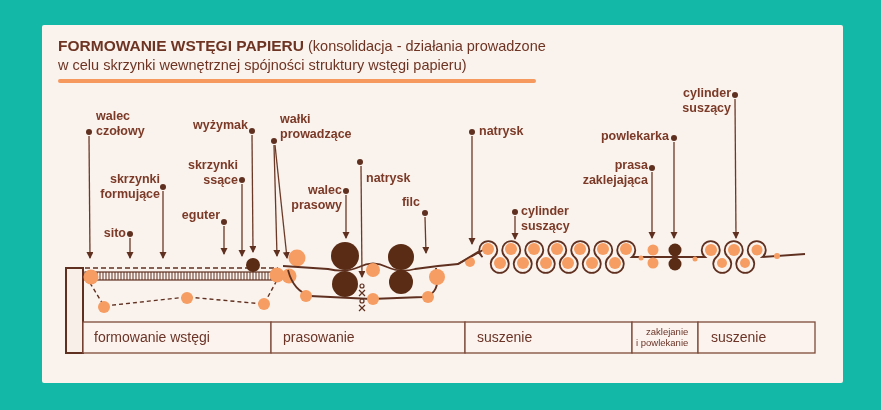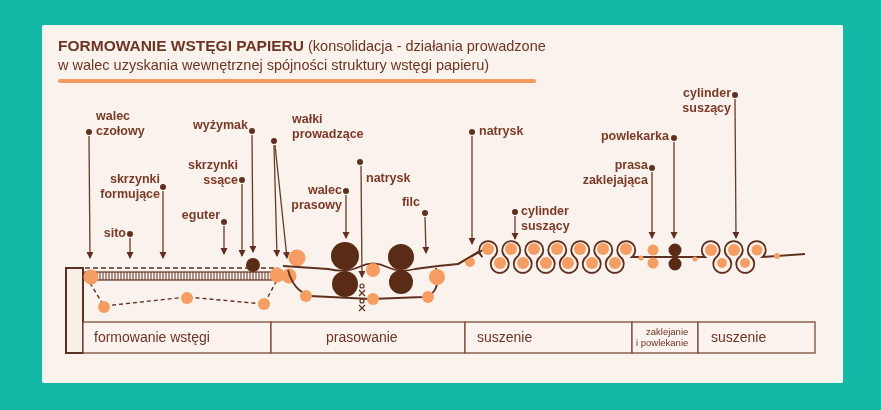--- a/index.html
+++ b/index.html
@@ -16,21 +16,21 @@
   .band-lbl.small{font-size:9.5px;line-height:10.5px;white-space:pre-line;}
 </style>
 </head>
 <body>
 
 <div class="page">
   <div class="panel"></div>
 
   <div class="title-block">
     <span class="title-bold">FORMOWANIE WSTĘGI PAPIERU</span><span> (konsolidacja - działania prowadzone</span>
-    <div>w walec uzyskania wewnętrznej spójności struktury wstęgi papieru)</div>
+    <div>w celu skrzynki wewnętrznej spójności struktury wstęgi papieru)</div>
   </div>
   <div class="title-underline"></div>
 
   <svg class="diagram" width="881" height="410" viewBox="0 0 881 410">
     <defs>
       <marker id="arrow" markerUnits="userSpaceOnUse" markerWidth="9" markerHeight="9" refX="6" refY="3.5" orient="auto">
         <path d="M0,0 L7,3.5 L0,7 Z" fill="#5f3020"></path>
       </marker>
       <pattern id="hatch" width="3" height="8" patternUnits="userSpaceOnUse">
         <line x1="1" y1="0" x2="1" y2="8" stroke="#5f3020" stroke-width="1"></line>
@@ -172,34 +172,34 @@
 
   <div class="lbl" style="left:96px;top:109px;">walec
 czołowy</div>
   <div class="lbl r" style="right:721px;top:172px;">skrzynki
 formujące</div>
   <div class="lbl r" style="right:755px;top:226px;">sito</div>
   <div class="lbl r" style="right:633px;top:118px;">wyżymak</div>
   <div class="lbl r" style="right:643px;top:158px;">skrzynki
 ssące</div>
   <div class="lbl r" style="right:661px;top:208px;">eguter</div>
-  <div class="lbl" style="left:280px;top:112px;margin-left:12px;">wałki
+  <div class="lbl" style="left:280px;top:112px;">wałki
 prowadzące</div>
   <div class="lbl" style="left:366px;top:154px;margin-top:17px;">natrysk</div>
   <div class="lbl r" style="right:539px;top:183px;">walec
 prasowy</div>
   <div class="lbl r" style="right:461px;top:195px;text-align:right;">filc</div>
   <div class="lbl" style="left:479px;top:124px;">natrysk</div>
   <div class="lbl" style="left:521px;top:204px;">cylinder
 suszący</div>
   <div class="lbl r" style="right:212px;top:129px;">powlekarka</div>
   <div class="lbl r" style="right:233px;top:158px;">prasa
 zaklejająca</div>
   <div class="lbl r" style="right:150px;top:86px;">cylinder
 suszący</div>
 
   <div class="band-lbl" style="left:94px;top:329px;">formowanie wstęgi</div>
-  <div class="band-lbl" style="left:283px;top:329px;margin-left:43px;">prasowanie</div>
+  <div class="band-lbl" style="left:283px;top:329px;">prasowanie</div>
   <div class="band-lbl" style="left:477px;top:329px;">suszenie</div>
   <div class="band-lbl small" style="left:636px;top:327px;text-align:right;">zaklejanie
 i powlekanie</div>
   <div class="band-lbl" style="left:711px;top:329px;">suszenie</div>
 </div>
 
 </body></html>

